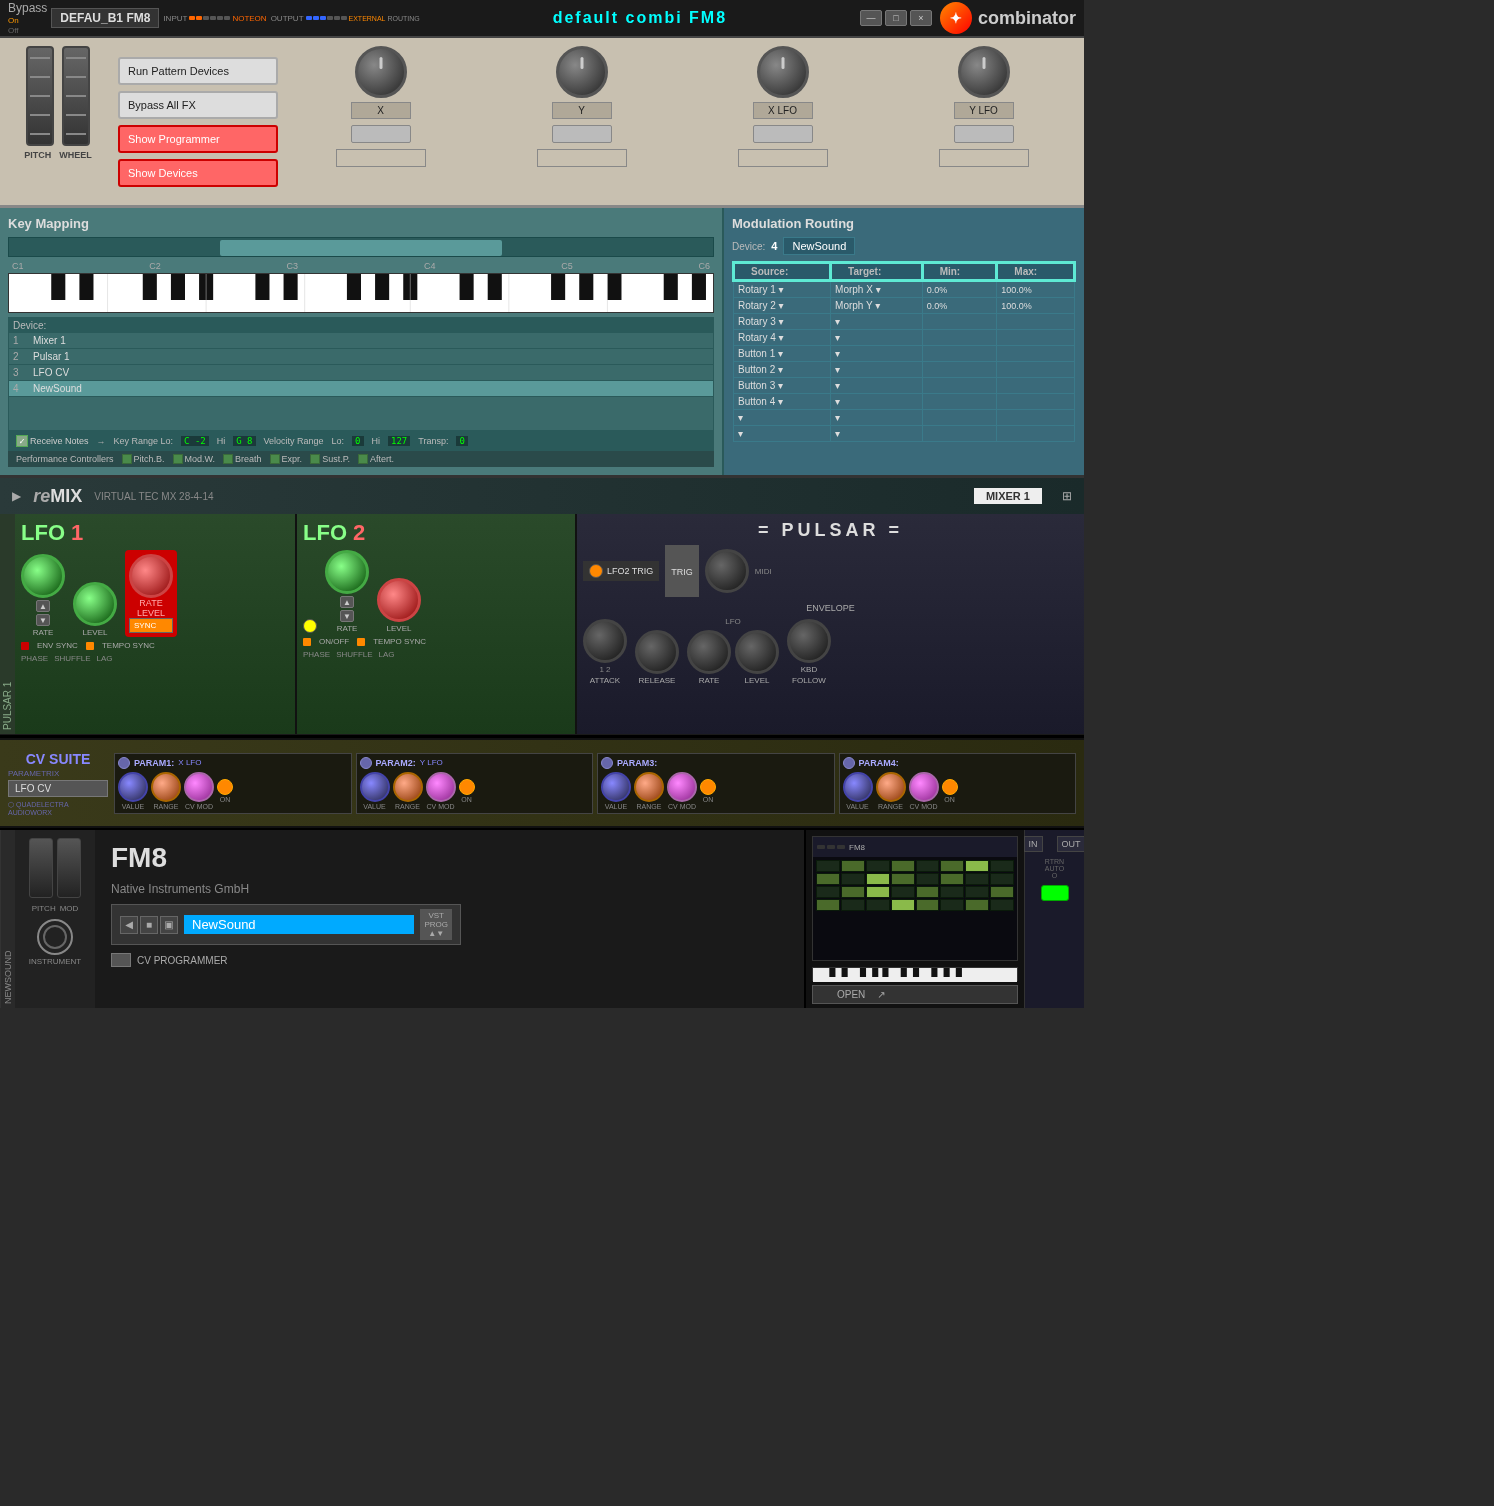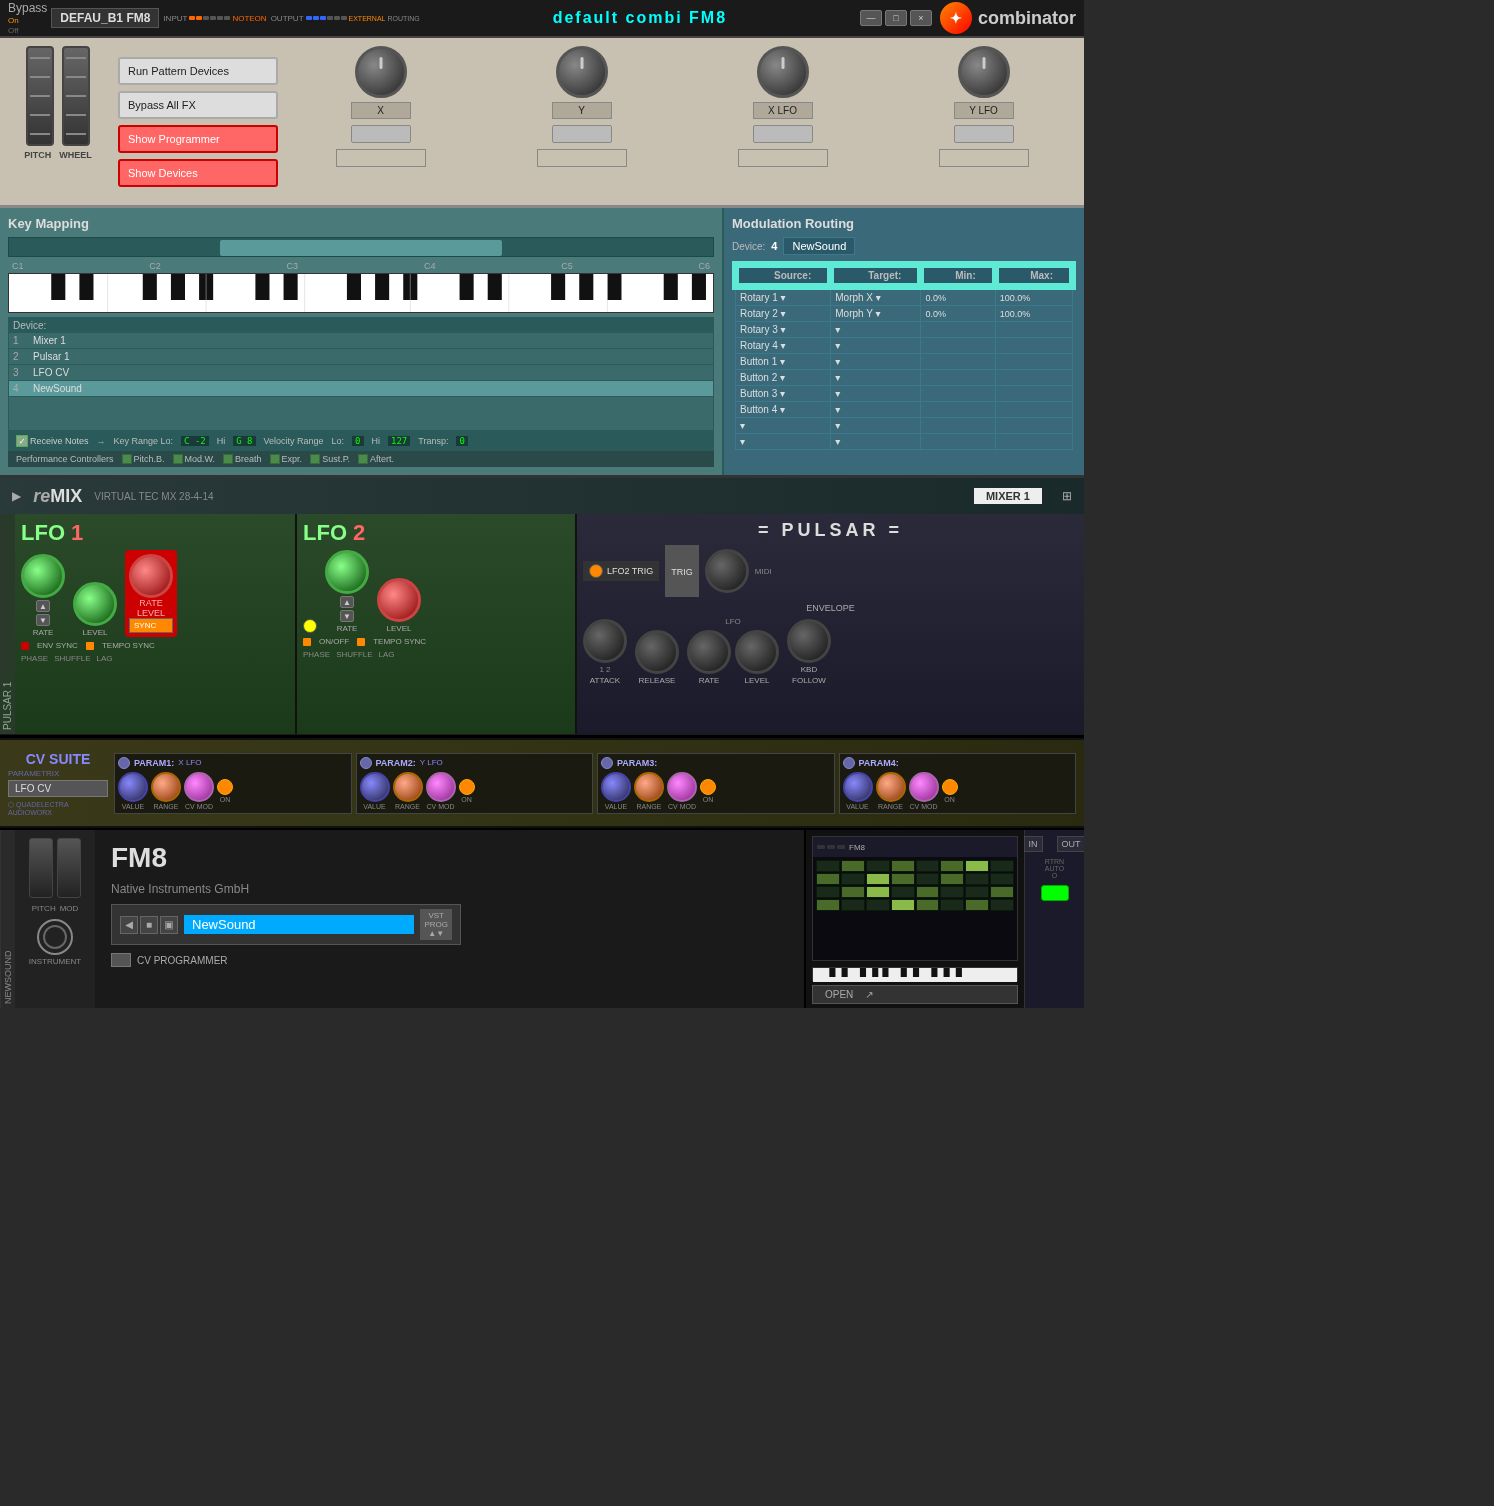--- a/index.html
+++ b/index.html
@@ -333,22 +333,22 @@
     }
     .mod-table {
       width: 100%;
       border-collapse: collapse;
       font-size: 10px;
     }
     .mod-table th {
       background: #2a5a6a;
       color: #bbb;
       padding: 2px 16px;
-      text-align: right;
-      border: 7px solid #5eead4;
+      text-align: left;
+      border: 3px solid #5eead4;
     }
     .mod-table td {
       padding: 2px 4px;
       border: 1px solid #3a7a8a;
       color: #ddd;
       background: #3a6a7a;
     }
     .mod-value { color: #0ff; font-size: 9px; }
 
     
@@ -794,21 +794,21 @@
       height: 14px;
       background: #eee;
       margin: 0 6px 4px;
       border: 1px solid #333;
       position: relative;
     }
     .fm8-open-btn {
       background: #333;
       color: #aaa;
       font-size: 10px;
-      padding: 3px 12px;
+      padding: 3px 24px;
       margin: 0 6px 4px;
       border: 1px solid #555;
       cursor: pointer;
       display: flex;
       align-items: center;
       gap: 12px;
     }
     .fm8-right-panel {
       width: 60px;
       background: #1a1a2a;

